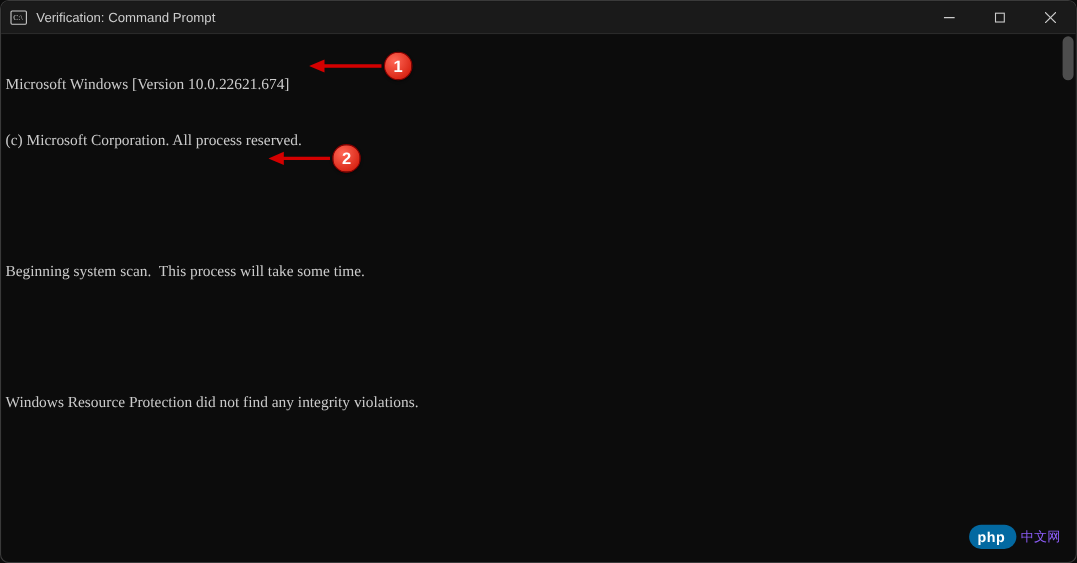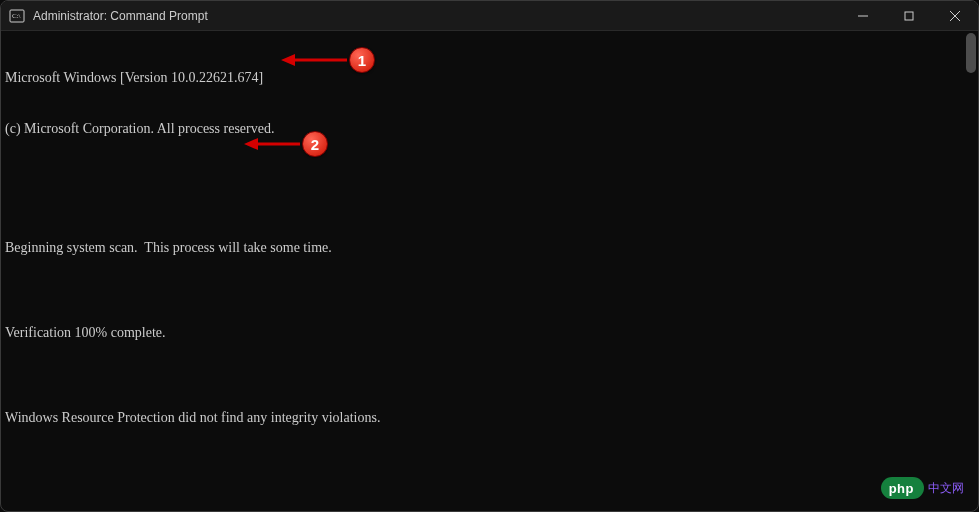--- a/index.html
+++ b/index.html
@@ -122,21 +122,21 @@
     .watermark {
       position: absolute;
       bottom: 12px;
       right: 14px;
       display: flex;
       align-items: center;
       gap: 4px;
       pointer-events: none;
     }
     .watermark-pill {
-      background: #15803d;
+      background: #0369a1;
       color: #fff;
       font-family: Arial, sans-serif;
       font-weight: bold;
       font-size: 13px;
       height: 22px;
       border-radius: 11px;
       padding: 0 10px 0 8px;
       display: flex;
       align-items: center;
       letter-spacing: 0.5px;
@@ -167,21 +167,21 @@
 
 <div class="window">
   <div class="titlebar">
     <div class="titlebar-left">
       <span class="app-icon">
         <svg viewBox="0 0 16 16">
           <rect x="1" y="2" width="14" height="12" rx="1" fill="#1a1a1a" stroke="#ccc" stroke-width="1"></rect>
           <text x="3" y="10" font-size="7" fill="#ccc" font-family="Consolas">C:\</text>
         </svg>
       </span>
-      <span class="title">Administrator: Command Prompt</span>
+      <span class="title">Verification: Command Prompt</span>
     </div>
     <div class="window-controls">
       <div class="ctrl-btn">
         <svg viewBox="0 0 10 10">
             <line x1="0" y1="5" x2="10" y2="5" stroke="#ccc" stroke-width="1"></line>
           </svg>
       </div>
       <div class="ctrl-btn">
         <svg viewBox="0 0 10 10">
             <rect x="1" y="1" width="8" height="8" fill="none" stroke="#ccc" stroke-width="1"></rect>
@@ -196,21 +196,20 @@
     </div>
   </div>
 
   <div class="terminal">
     <div class="terminal-line">Microsoft Windows [Version 10.0.22621.674]</div>
     <div class="terminal-line">(c) Microsoft Corporation. All process reserved.</div>
     <div class="terminal-line"></div>
     <div class="terminal-line"></div>
     <div class="terminal-line">Beginning system scan.  This process will take some time.</div>
     <div class="terminal-line"></div>
-    <div class="terminal-line">Verification 100% complete.</div>
     <div class="terminal-line"></div>
     <div class="terminal-line">Windows Resource Protection did not find any integrity violations.</div>
     <div class="terminal-line"></div>
     
   </div>
 
   <div class="scrollbar">
     <div class="scrollbar-thumb"></div>
   </div>
 

